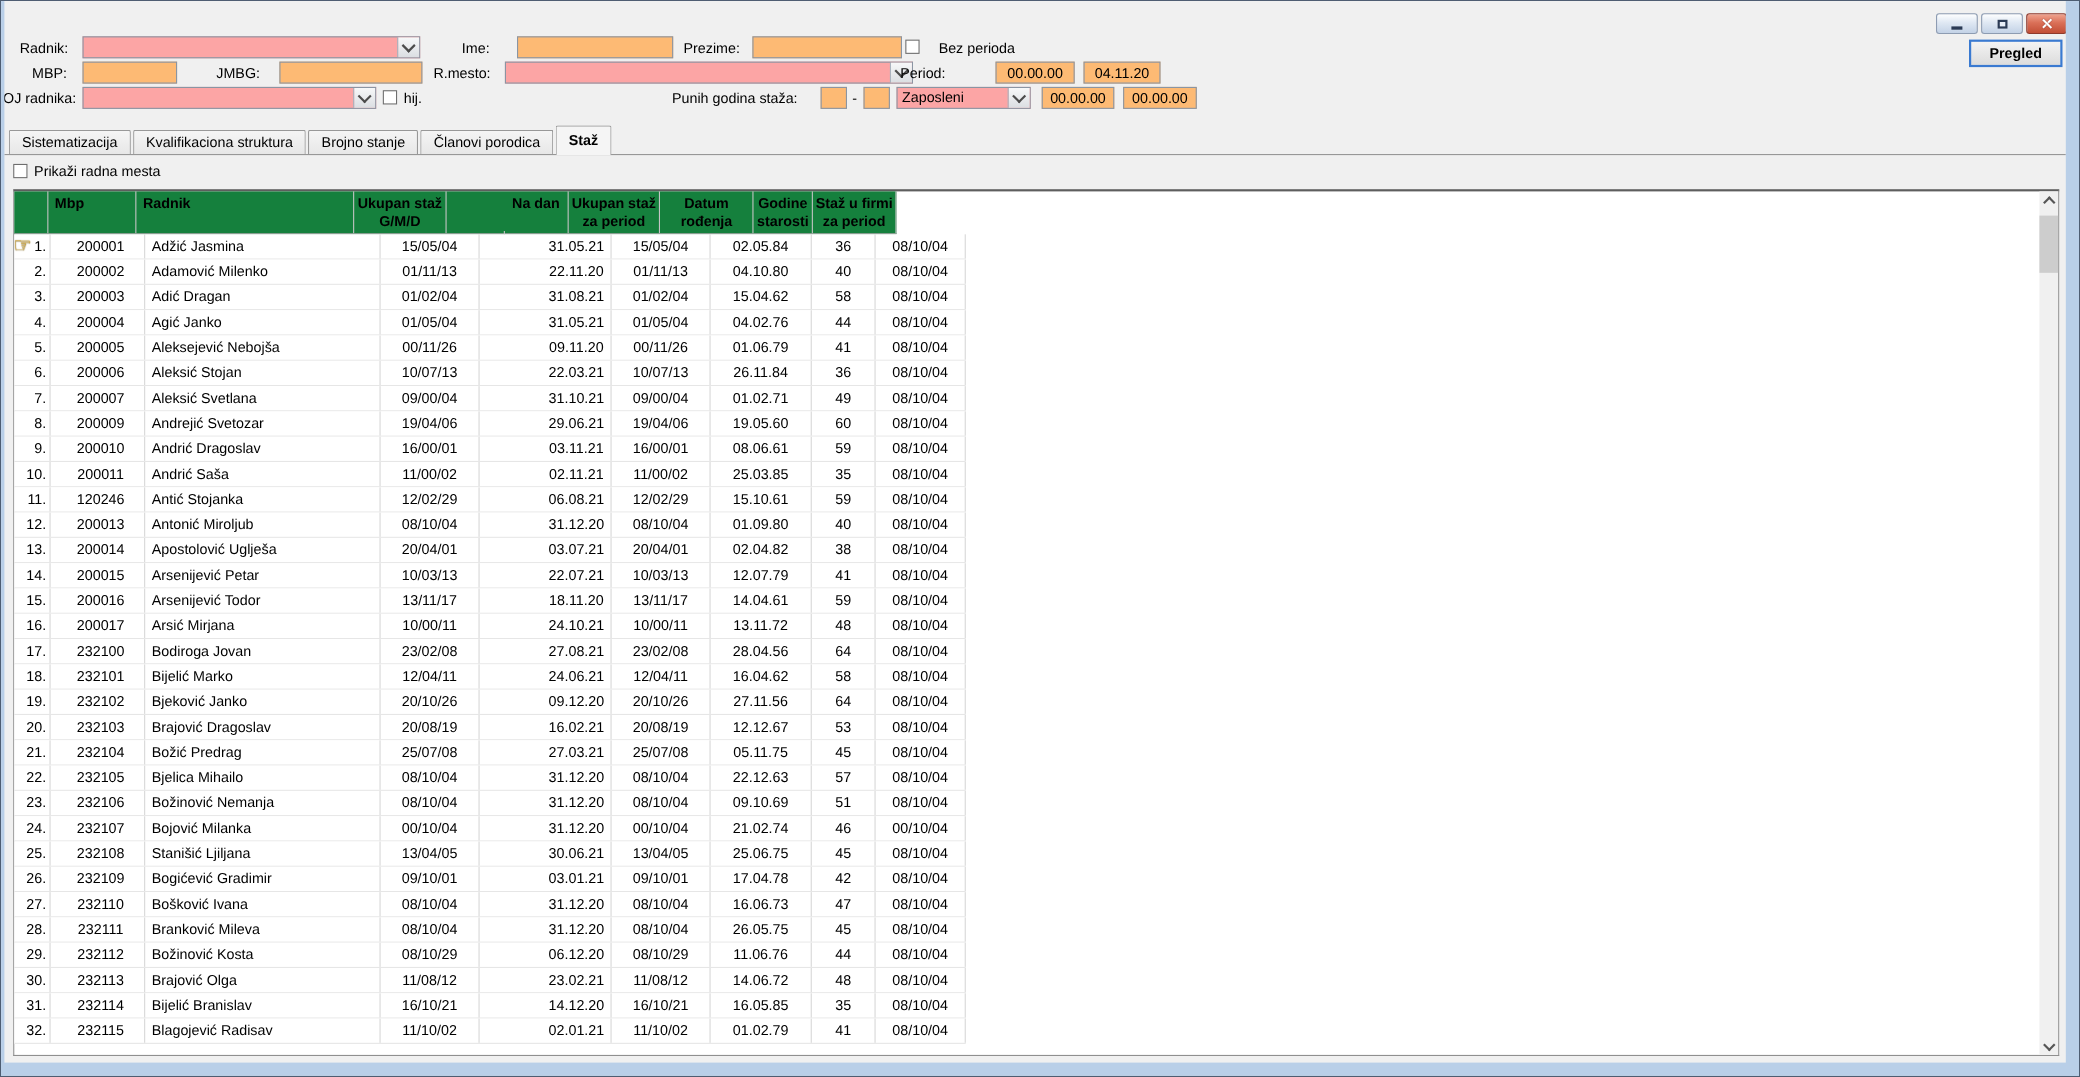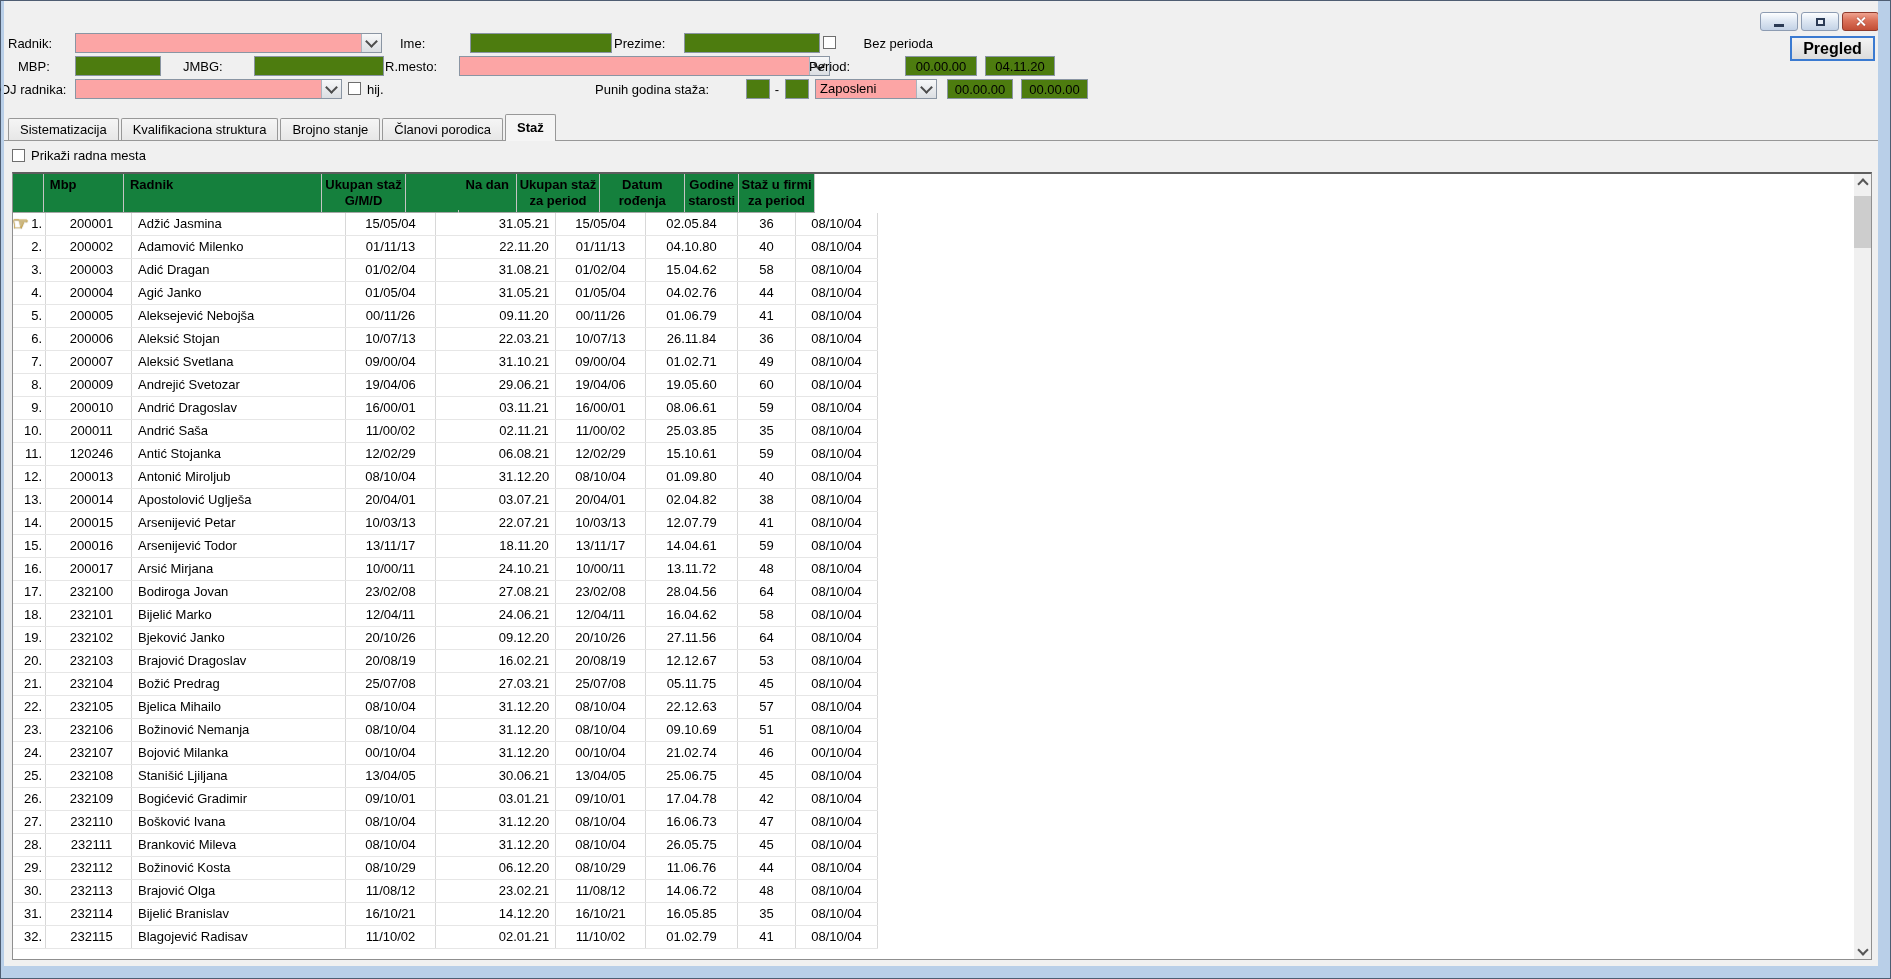--- a/index.html
+++ b/index.html
@@ -22,33 +22,33 @@
   .winbtn.close{width:37px;background:linear-gradient(180deg,#f0a留892 0%,#dd7a62 45%,#c34f37 100%);border-color:#8e3a2c;}
   .winbtn.close{background:linear-gradient(180deg,#efa38f 0%,#da7058 45%,#c24e36 100%);}
   .glyph-min{width:10px;height:3px;background:#2b3b55;margin-top:7px;}
   .glyph-max{width:9px;height:8px;border:2px solid #2b3b55;box-sizing:border-box;background:#e8eef7;}
   .glyph-close{position:relative;width:11px;height:11px;}
   .glyph-close:before,.glyph-close:after{content:"";position:absolute;left:5px;top:0;width:2.4px;height:11px;background:#fff;box-shadow:0 0 1px #7c2014;}
   .glyph-close:before{transform:rotate(45deg);}
   .glyph-close:after{transform:rotate(-45deg);}
 
   
-  .lbl{position:absolute;height:20px;line-height:20px;font-size:13px;color:#000;text-align:left;white-space:nowrap;}
-  .tbox{position:absolute;height:20px;box-sizing:border-box;background:#4d7c0f;border:1px solid #8a95a3;
+  .lbl{position:absolute;height:20px;line-height:20px;font-size:13px;color:#000;text-align:center;white-space:nowrap;}
+  .tbox{position:absolute;height:20px;box-sizing:border-box;background:#fdba74;border:1px solid #8a95a3;
     font-family:"Liberation Sans",sans-serif;font-size:13px;padding:0 4px;color:#000;}
   .tbox.ctr{text-align:center;padding:0 1px;}
   .combo{position:absolute;height:20px;box-sizing:border-box;background:#fca5a5;border:1px solid #8a95a3;}
   .combo .val{position:absolute;left:4px;top:0;height:18px;line-height:18px;font-size:13px;white-space:nowrap;}
   .combo .dd{position:absolute;right:0;top:0;bottom:0;width:19px;border-left:1px solid #aab3be;
     background:linear-gradient(180deg,#f7f8f9,#dbdee2);display:flex;align-items:center;justify-content:center;}
   .chev{width:7px;height:7px;border-right:2px solid #4c4c4c;border-bottom:2px solid #4c4c4c;transform:rotate(45deg);margin-top:-3px;}
   .chk{position:absolute;width:13px;height:13px;box-sizing:border-box;background:#fff;border:1px solid #6e6e6e;}
   .btn-pregled{position:absolute;left:1790px;top:36px;width:85px;height:25px;box-sizing:border-box;
     border:2px solid #3a7ad1;background:linear-gradient(180deg,#f3f3f3,#dcdcdc);
-    font-family:"Liberation Sans",sans-serif;font-size:16px;font-weight:700;color:#000;}
+    font-family:"Liberation Sans",sans-serif;font-size:13px;font-weight:700;color:#000;}
 
   
   .tabstrip{position:absolute;left:4px;right:13px;top:117px;height:24px;border-bottom:1px solid #979797;
     display:flex;align-items:flex-end;padding-left:4px;box-sizing:border-box;z-index:2;}
   .tab{height:21px;line-height:21px;padding:0 11px;font-size:13px;color:#000;margin-right:2px;
     background:linear-gradient(180deg,#f5f5f5,#e7e7e7);border:1px solid #989898;border-bottom:none;
     border-radius:2px 2px 0 0;white-space:nowrap;}
   .tab.active{height:26px;line-height:25px;font-weight:700;background:#f5f5f5;margin-bottom:-1px;z-index:3;}
 
   .chkrow{position:absolute;left:12px;top:148px;height:14px;display:flex;align-items:center;gap:6px;}
@@ -114,21 +114,21 @@
     <span class="val"></span>
     <span class="dd">
         <span class="chev"></span>
       </span>
   </div>
   <div class="lbl" style="left:400px;top:34px;width:65px;">Ime:</div>
   <input class="tbox" style="left: 470px; top: 33px; width: 142px;" value="">
   <div class="lbl" style="left:614px;top:34px;width:66px;">Prezime:</div>
   <input class="tbox" style="left: 684px; top: 33px; width: 136px;" value="">
   <div class="chk" style="left:823px;top:36px;"></div>
-  <div class="lbl" style="left:843px;top:34px;width:90px;text-align:right;">Bez perioda</div>
+  <div class="lbl" style="left:843px;top:34px;width:90px;text-align:center;">Bez perioda</div>
   <button class="btn-pregled">Pregled</button>
 
   <div class="lbl" style="left:18px;top:57px;width:54px;">MBP:</div>
   <input class="tbox" style="left: 75px; top: 56px; width: 86px;" value="">
   <div class="lbl" style="left:183px;top:57px;width:67px;">JMBG:</div>
   <input class="tbox" style="left: 254px; top: 56px; width: 130px;" value="">
   <div class="lbl" style="left:385px;top:57px;width:70px;">R.mesto:</div>
   <div class="combo" style="left:459px;top:56px;width:371px;">
     <span class="val"></span>
     <span class="dd">

